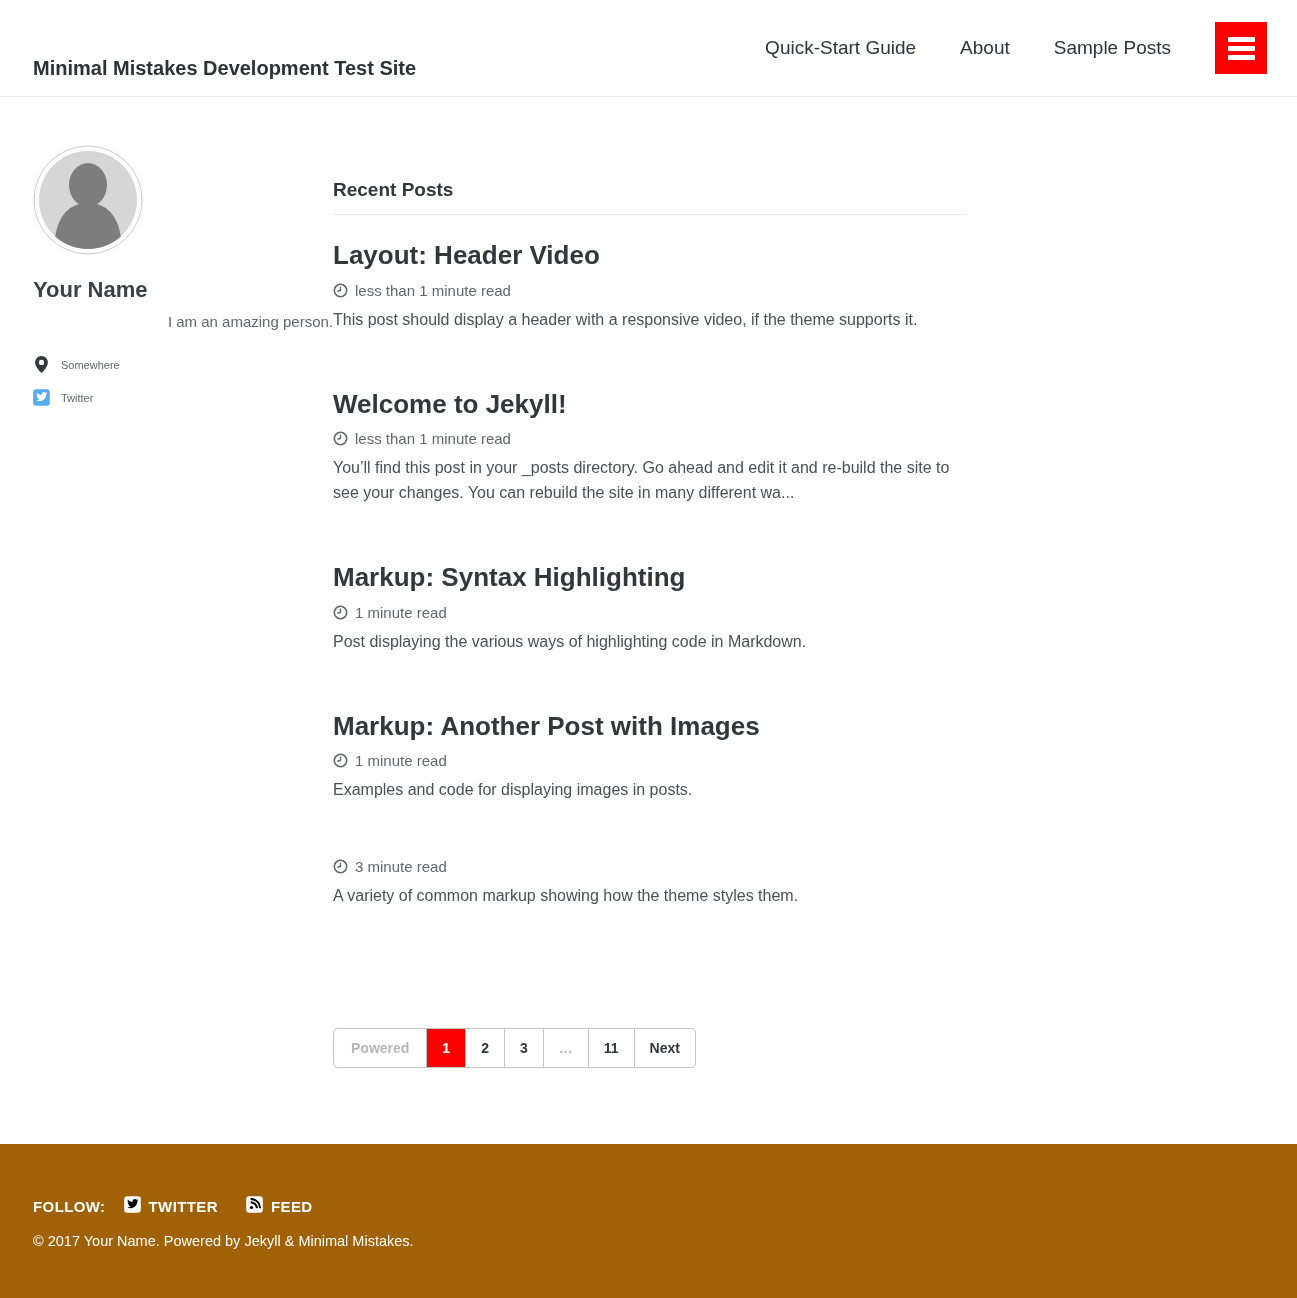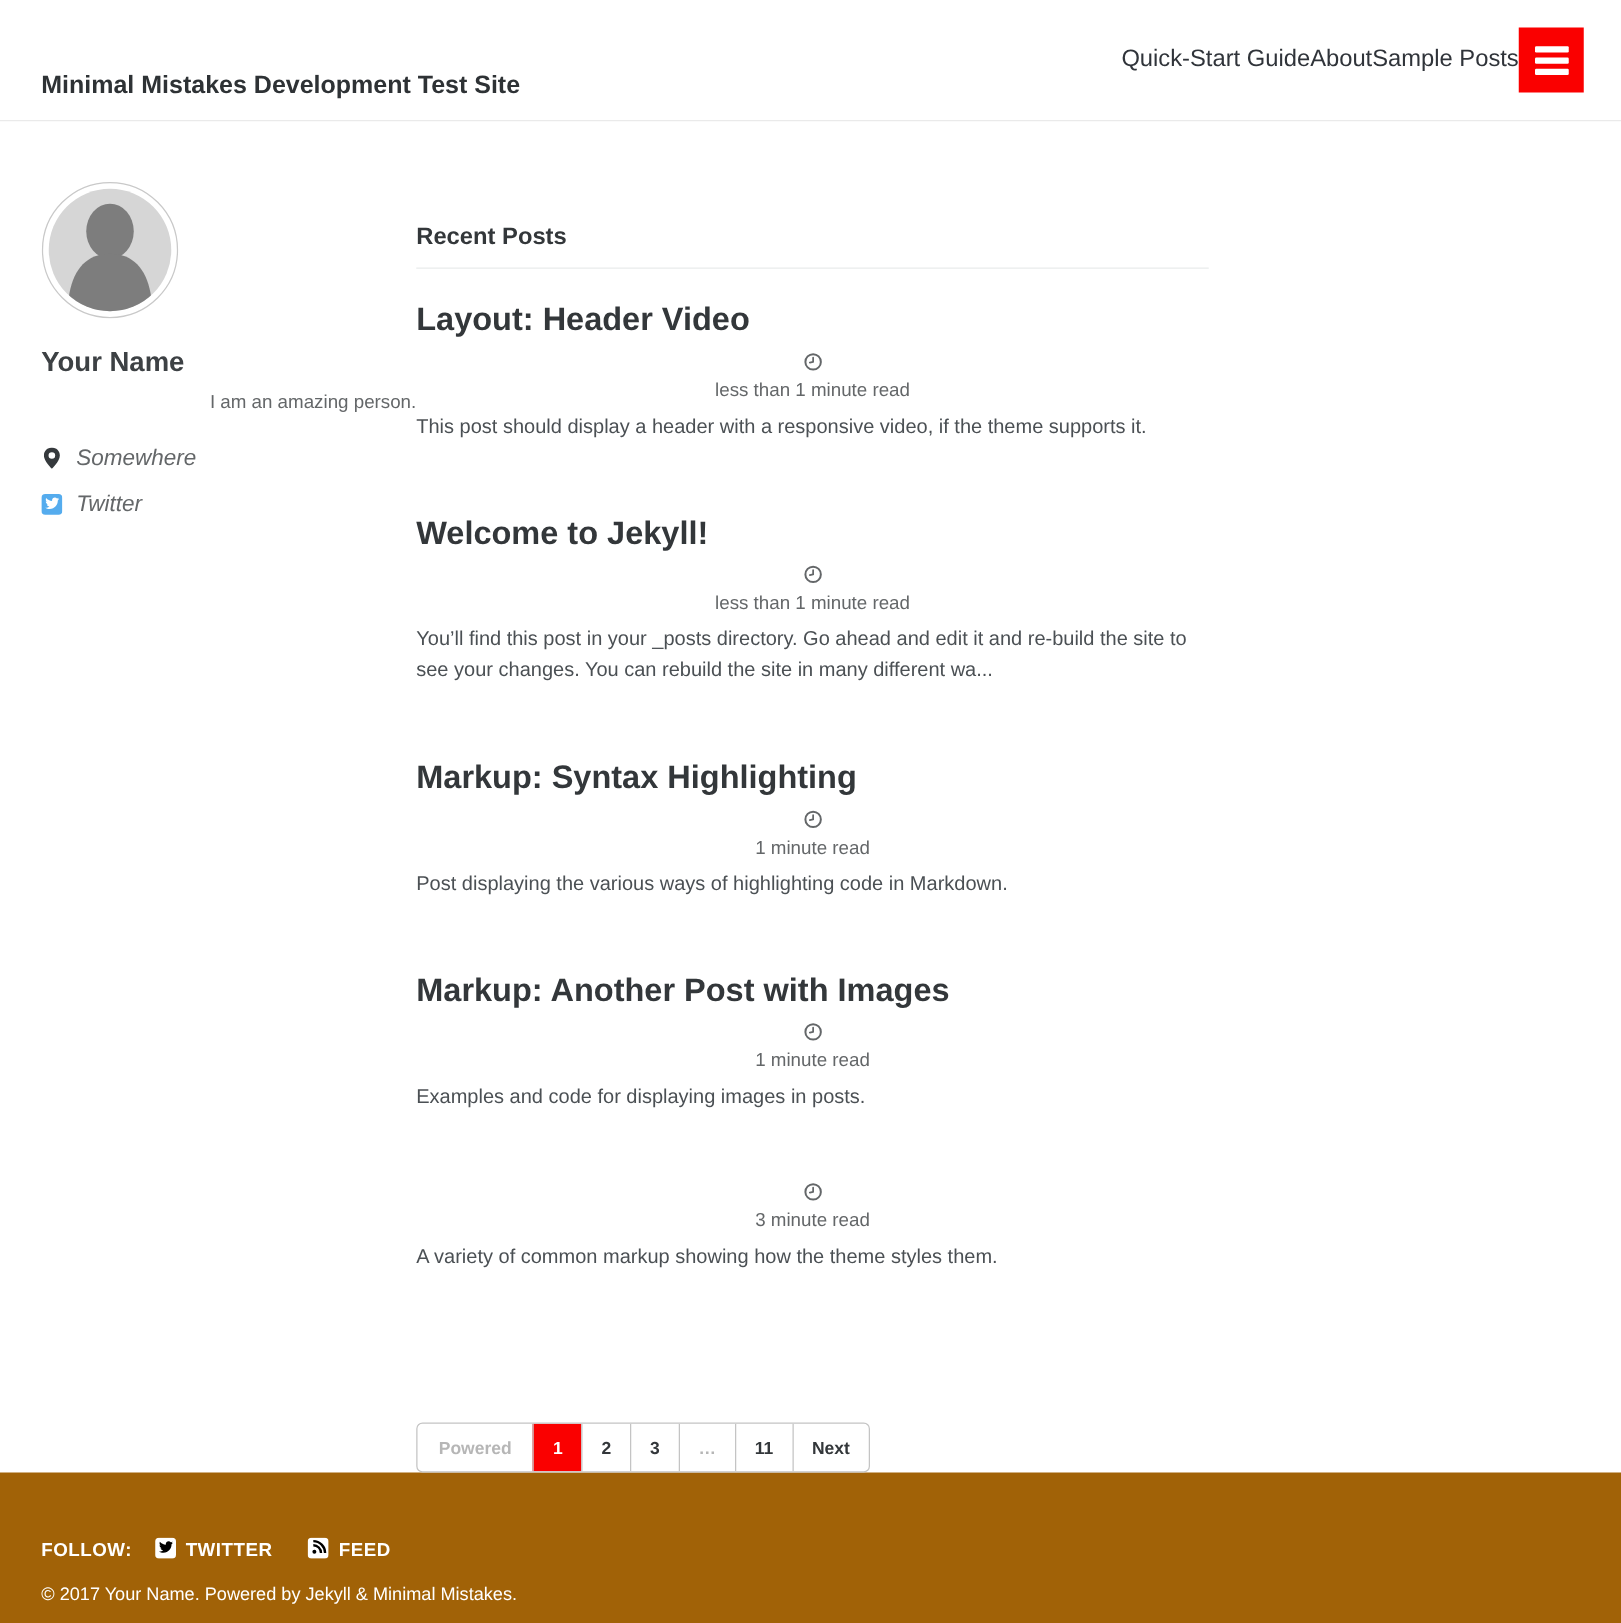--- a/index.html
+++ b/index.html
@@ -21,21 +21,21 @@
 
   
   .masthead{
     height:97px;
     border-bottom:1px solid var(--hairline);
     display:flex;align-items:center;justify-content:space-between;
     padding:0 30px 0 33px;
     background:#fff;
   }
   .site-title{font-size:20px;font-weight:700;color:#2e3235;margin-top:40px;}
-  .site-nav{display:flex;align-items:center;}
+  .site-nav{display:flex;align-items:center;gap:44px;}
   .site-nav a{font-size:19px;color:#30343a;font-weight:400;}
   .menu-btn{
     width:52px;height:52px;border:none;background:var(--accent);
     display:flex;align-items:center;justify-content:center;cursor:pointer;padding:0;
   }
   .navicon{display:flex;flex-direction:column;gap:4px;}
   .navicon i{display:block;width:27px;height:5px;background:#fff;border-radius:1px;}
 
   
   .page-wrap{
@@ -43,33 +43,33 @@
     padding:48px 33px 0 33px;
     min-height:1047px;
   }
   .sidebar{width:300px;flex-shrink:0;}
   .content{width:634px;padding-top:34px;}
 
   
   .avatar svg{display:block;}
   .author-name{font-size:22px;font-weight:700;color:#3d4144;margin:22px 0 10px;}
   .author-bio{font-size:15px;color:var(--muted);margin:0 0 26px;text-align:right;}
-  .author-links{list-style:none;margin:0;padding:0;font-size:18px;color:var(--muted);font-style:italic;}
+  .author-links{list-style:none;margin:0;padding:0;font-size:11px;color:var(--muted);}
   .author-links li{display:flex;align-items:center;gap:11px;margin-bottom:16px;}
   .author-links .icn{width:17px;display:flex;justify-content:center;}
 
   
   .archive-heading{
     font-size:19px;font-weight:700;color:#33373a;
     margin:0 0 24px;padding-bottom:13px;
     border-bottom:1px solid #e9ebec;
   }
   .post{margin-bottom:55px;}
   .post-title{font-size:26px;font-weight:700;color:#33373a;margin:0 0 9px;line-height:1.3;}
-  .post-meta{font-size:15px;color:var(--muted);margin:0 0 9px;display:flex;align-items:center;gap:7px;flex-direction:column;}
+  .post-meta{font-size:15px;color:var(--muted);margin:0 0 9px;display:flex;align-items:center;gap:7px;}
   .post-meta svg{flex-shrink:0;}
   .post-excerpt{font-size:16px;color:#4b5054;margin:0;line-height:1.55;}
 
   
   .pagination{
     display:inline-flex;
     border:1px solid var(--pg-border);
     border-radius:5px;
     overflow:hidden;
     margin-top:64px;

